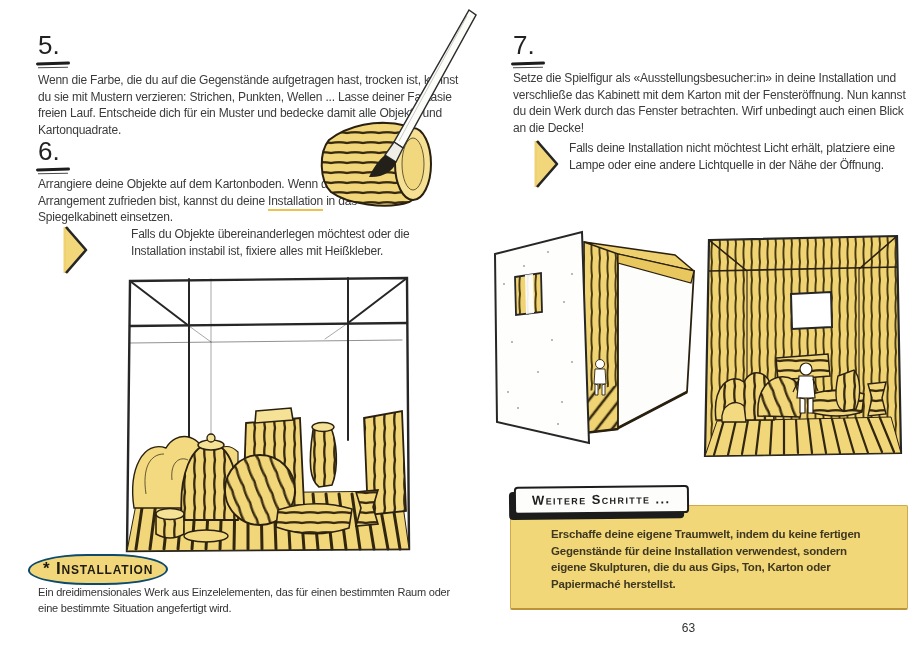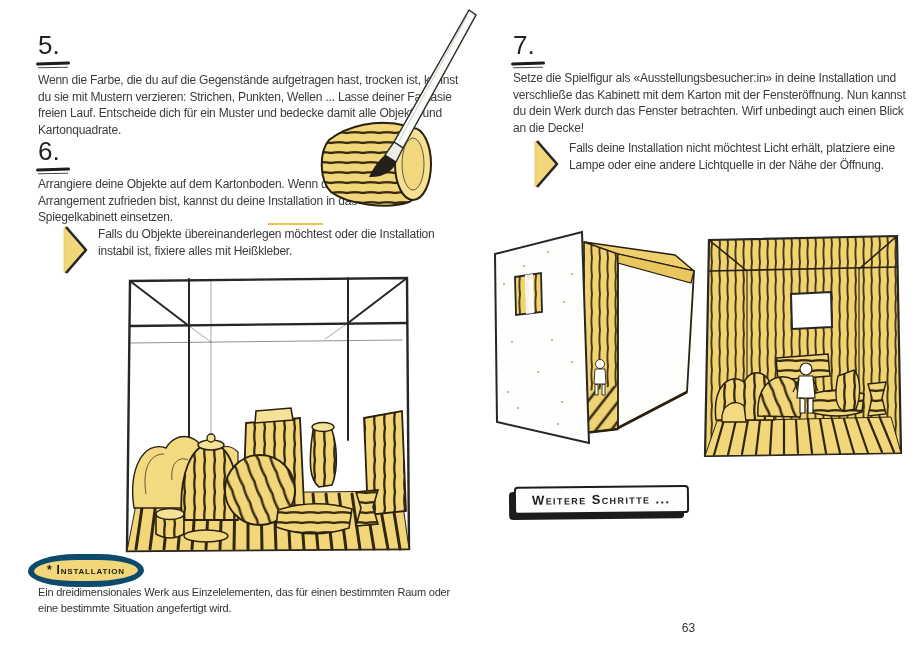--- a/index.html
+++ b/index.html
@@ -10,24 +10,24 @@
   .page.right{left:459px;}
   .abs{position:absolute;}
   .body-text{font-size:12px;line-height:16.5px;letter-spacing:-0.2px;color:#3b3b3b;}
   .step-num{position:absolute;font-size:26px;line-height:26px;color:#222;}
   .step-num::after{content:"";position:absolute;left:-2px;bottom:-7px;width:34px;height:3px;
     background:#1d1d1d;border-radius:2px;transform:rotate(-2deg);}
   .step-num::before{content:"";position:absolute;left:0;bottom:-10px;width:30px;height:1px;
     background:#1d1d1d;opacity:.8;transform:rotate(-1deg);}
   .hint-row{position:absolute;display:flex;align-items:flex-start;}
   .hint-icon{flex:0 0 auto;margin-right:9px;}
-  .term-underline{border-bottom:2.5px solid #ECC253;padding-bottom:15px;}
-  .glossary-badge{position:absolute;background:#F2D77A;border:6px solid #0c4a6e;
+  .term-underline{border-bottom:2.5px solid #ECC253;padding-bottom:1px;}
+  .glossary-badge{position:absolute;background:#F2D77A;border:2px solid #0c4a6e;
     border-radius:50% 46% 54% 50% / 62% 58% 60% 55%;padding:3px 13px 4px;
-    font-variant:small-caps;font-weight:bold;font-size:12px;letter-spacing:.8px;color:#1f1b10;}
+    font-variant:small-caps;font-weight:bold;font-size:17px;letter-spacing:.8px;color:#1f1b10;}
   .glossary-def{font-size:11px;line-height:16px;letter-spacing:-0.2px;color:#333;}
   .page-num{position:absolute;left:0;width:100%;text-align:center;font-size:12px;color:#333;}
   .next-tab{position:absolute;background:#fdfdfb;border:2px solid #1c1c1c;border-radius:4px;
     padding:4px 16px 5px;font-variant:small-caps;font-weight:bold;font-size:13px;
     letter-spacing:1.4px;color:#1d1d1d;box-shadow:-5px 5px 0 #1c1c1c;transform:rotate(-.6deg);z-index:3;}
   .next-box{position:absolute;background:#F2D779;border:1.5px solid #cfa94c;
     border-bottom:2.5px solid #bb9338;border-radius:2px;z-index:2;}
   .next-box-text{position:absolute;left:40px;top:20px;width:332px;font-weight:bold;
     font-size:11.5px;line-height:16.5px;letter-spacing:-0.2px;color:#3e3820;}
   svg{display:block;}
@@ -63,21 +63,21 @@
 <div class="spread">
 
   <section class="page left">
 
     <div class="step-num" style="left:38px;top:32px;">5.</div>
     <p class="abs body-text" style="left:38px;top:72px;width:424px;margin:0;">Wenn die Farbe, die du auf die Gegenstände aufgetragen hast, trocken ist, kannst du sie mit Mustern verzieren: Strichen, Punkten, Wellen ... Lasse deiner Fantasie freien Lauf. Entscheide dich für ein Muster und bedecke damit alle Objekte und Kartonquadrate.</p>
 
     <div class="step-num" style="left:38px;top:138px;">6.</div>
     <p class="abs body-text" style="left:38px;top:176px;width:356px;margin:0;"><span>Arrangiere deine Objekte auf dem Kartonboden. Wenn du mit deinem Arrangement zufrieden bist, kannst du deine </span><span class="term-underline">Installation</span><span> in das Spiegelkabinett einsetzen.</span></p>
 
-    <div class="hint-row" style="left:62px;top:224px;width:392px;">
+    <div class="hint-row" style="left:62px;top:224px;width:392px;gap:33px;">
       <svg class="hint-icon" width="27" height="52" viewBox="0 0 27 52">
         <path d="M4,3 L4,49" stroke="#EFD172" stroke-width="5"></path>
         <path d="M4,3 L24,26 L4,49" fill="#F2D77A" stroke="#262626" stroke-width="2.6" stroke-linejoin="round"></path>
       </svg>
       <p class="body-text" style="margin:2px 0 0 0;">Falls du Objekte übereinanderlegen möchtest oder die Installation instabil ist, fixiere alles mit Heißkleber.</p>
     </div>
 
     <svg class="abs" style="left:283px;top:8px;" width="200" height="215" viewBox="0 0 200 215">
       <g stroke="#2a2010" stroke-width="2" fill="none">
         <path d="M46,132 C36,144 36,172 48,184 C64,196 104,202 126,194 L134,189 C146,175 147,140 134,126 L124,118 C94,110 64,118 46,132 Z" fill="url(#ph)"></path>
@@ -199,16 +199,19 @@
       </g>
       <g stroke="#2a2010" stroke-width="1.2" fill="#fff">
         <circle cx="106" cy="143" r="6"></circle>
         <path d="M99,150 L113,150 L115,172 L97,172 Z"></path>
         <path d="M100,172 L100,187 L105,187 L105,173 Z M108,173 L108,187 L113,187 L113,172 Z"></path>
         <path d="M99,153 L93,166 M113,153 L118,165" fill="none"></path>
       </g>
     </svg>
 
     <div class="next-tab" style="left:55px;top:486px;"><span>Weitere Schritte ...</span></div>
+    <div class="next-box" style="left:51px;top:505px;width:396px;height:102px;">
+      <p class="next-box-text" style="margin:0;">Erschaffe deine eigene Traumwelt, indem du keine fertigen Gegenstände für deine Installation verwendest, sondern eigene Skulpturen, die du aus Gips, Ton, Karton oder Papiermaché herstellst.</p>
+    </div>
 
     <div class="page-num" style="top:621px;">63</div>
   </section>
 </div>
 
 </body></html>

